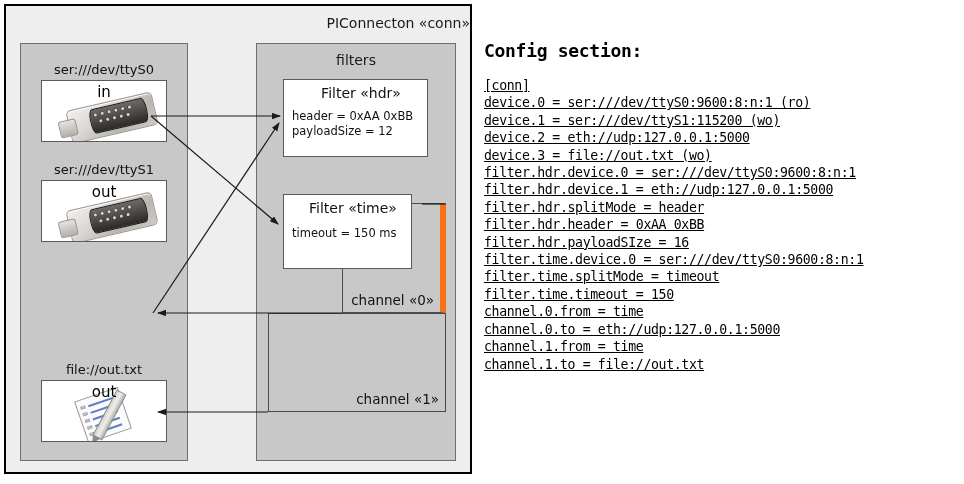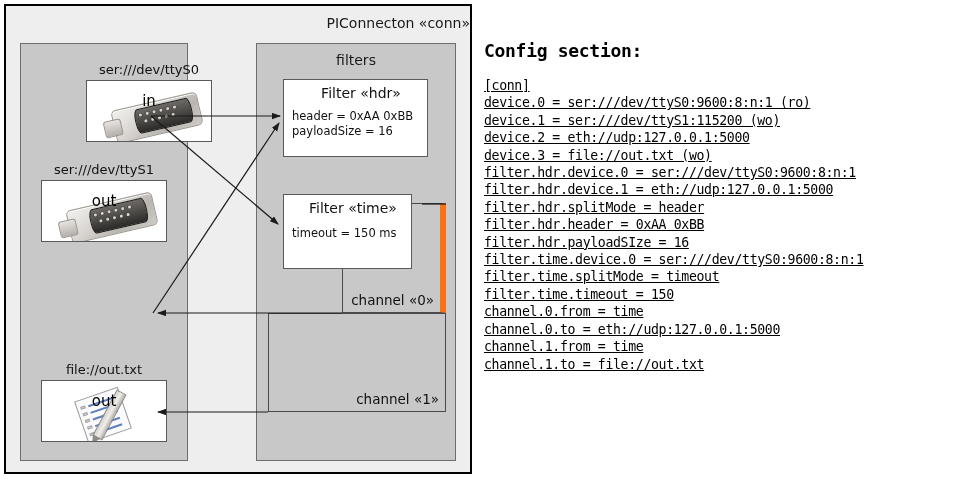--- a/index.html
+++ b/index.html
@@ -21,25 +21,25 @@
 
   #filters-title{position:absolute;left:0;top:8px;width:100%;text-align:center;
                  font-size:14px;color:#1a1a1a;}
 
   
   .dev{position:absolute;left:0;width:100%;}
   .dev-cap{text-align:center;font-size:13px;color:#111;line-height:15px;
            white-space:nowrap;}
   .dev-box{position:relative;margin:3px auto 0;width:126px;height:62px;
            background:#fff;border:1px solid #5a5a5a;box-sizing:border-box;overflow:hidden;}
-  .dev-io{position:absolute;top:11px;left:0;width:100%;text-align:center;
+  .dev-io{position:absolute;top:2px;left:0;width:100%;text-align:center;
           font-size:15px;color:#000;z-index:3;}
   .dev-io.left{text-align:left;left:8px;width:auto;font-size:16px;}
 
-  #dev-ttyS0{top:18px;padding-left:45px;}
+  #dev-ttyS0{top:18px;}
   #dev-ttyS1{top:118px;}
   #dev-eth  {top:218px;}
   #dev-file {top:318px;}
   #dev-eth .dev-cap{font-size:12.5px;}
 
   
   .icon{position:absolute;}
 
   
   .serial{width:86px;height:34px;left:26px;top:20px;transform:rotate(-13deg);}
@@ -198,21 +198,21 @@
       <div class="chan-lbl">channel «0»</div>
     </div>
     <div class="chan" id="chan1">
       <div class="chan-lbl">channel «1»</div>
     </div>
 
     <div class="fbox" id="filter-hdr">
       <div class="fbox-title">Filter «hdr»</div>
       <div class="fbox-attr-wrap">
         <div class="fbox-attr">header = 0xAA 0xBB</div>
-        <div class="fbox-attr">payloadSize = 16</div>
+        <div class="fbox-attr">payloadSize = 12</div>
       </div>
     </div>
 
     <div class="fbox" id="filter-time">
       <div class="fbox-title">Filter «time»</div>
       <div class="fbox-attr-wrap">
         <div class="fbox-attr">timeout = 150 ms</div>
       </div>
     </div>
 

